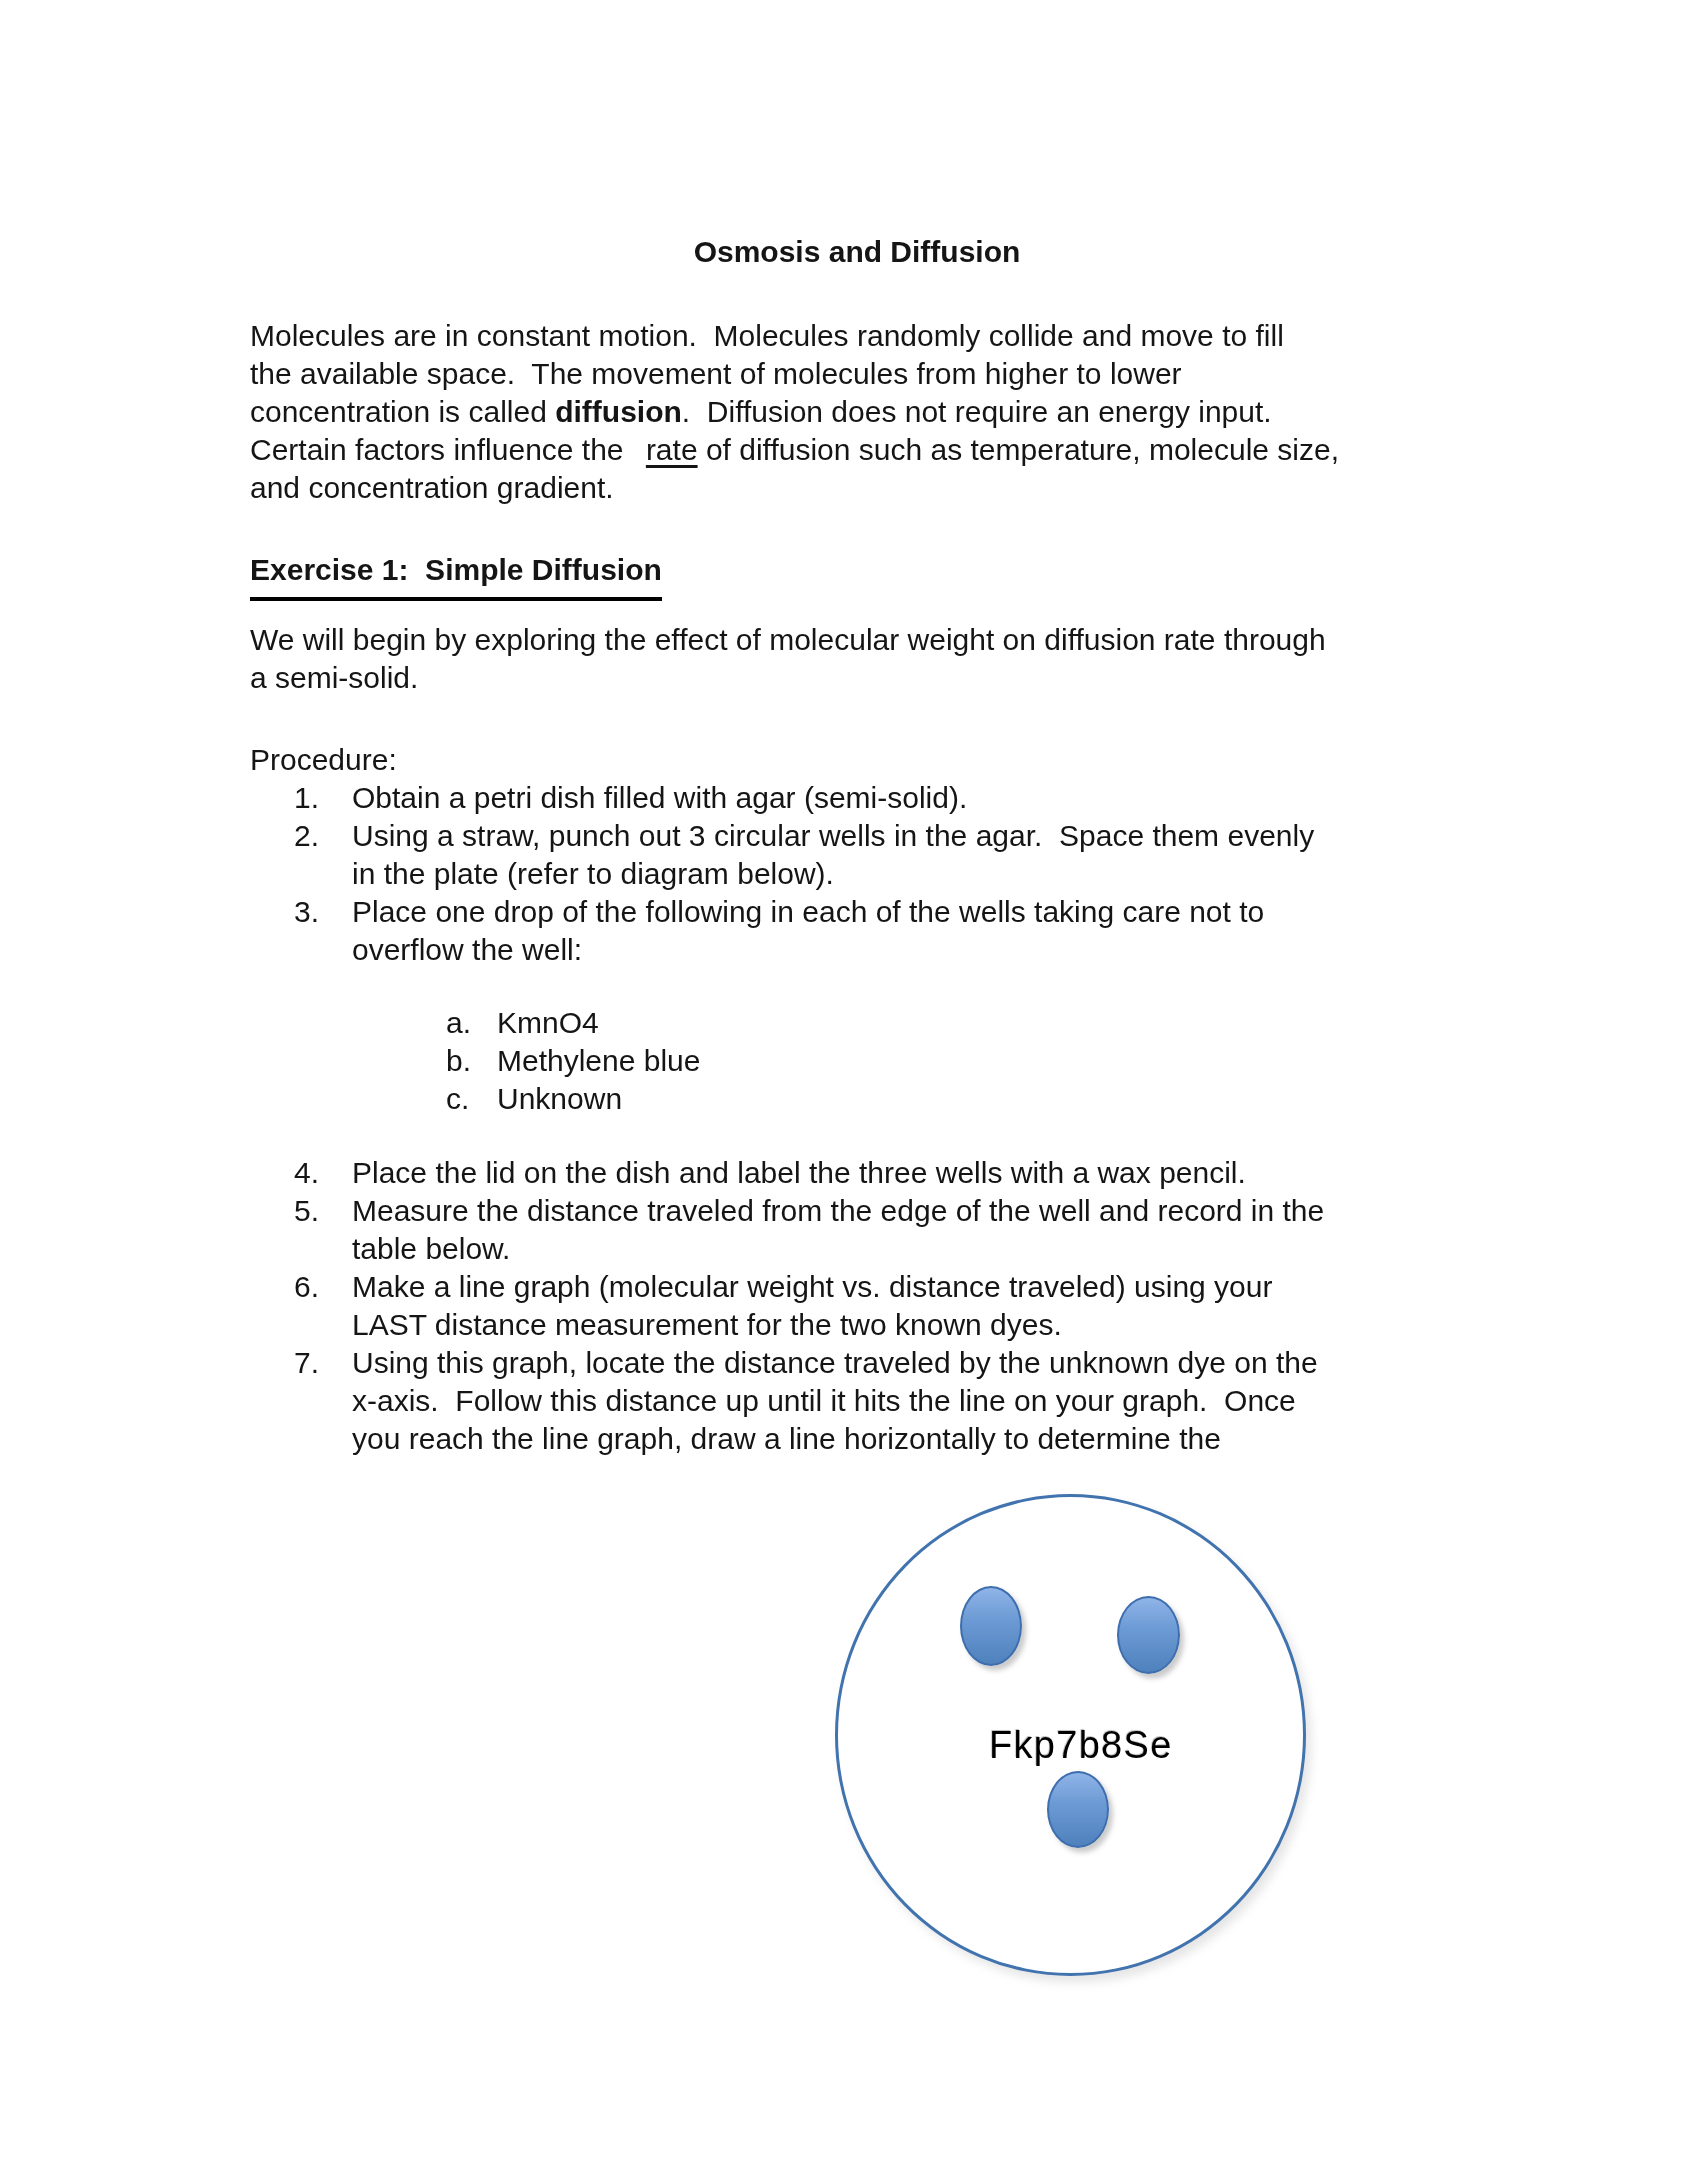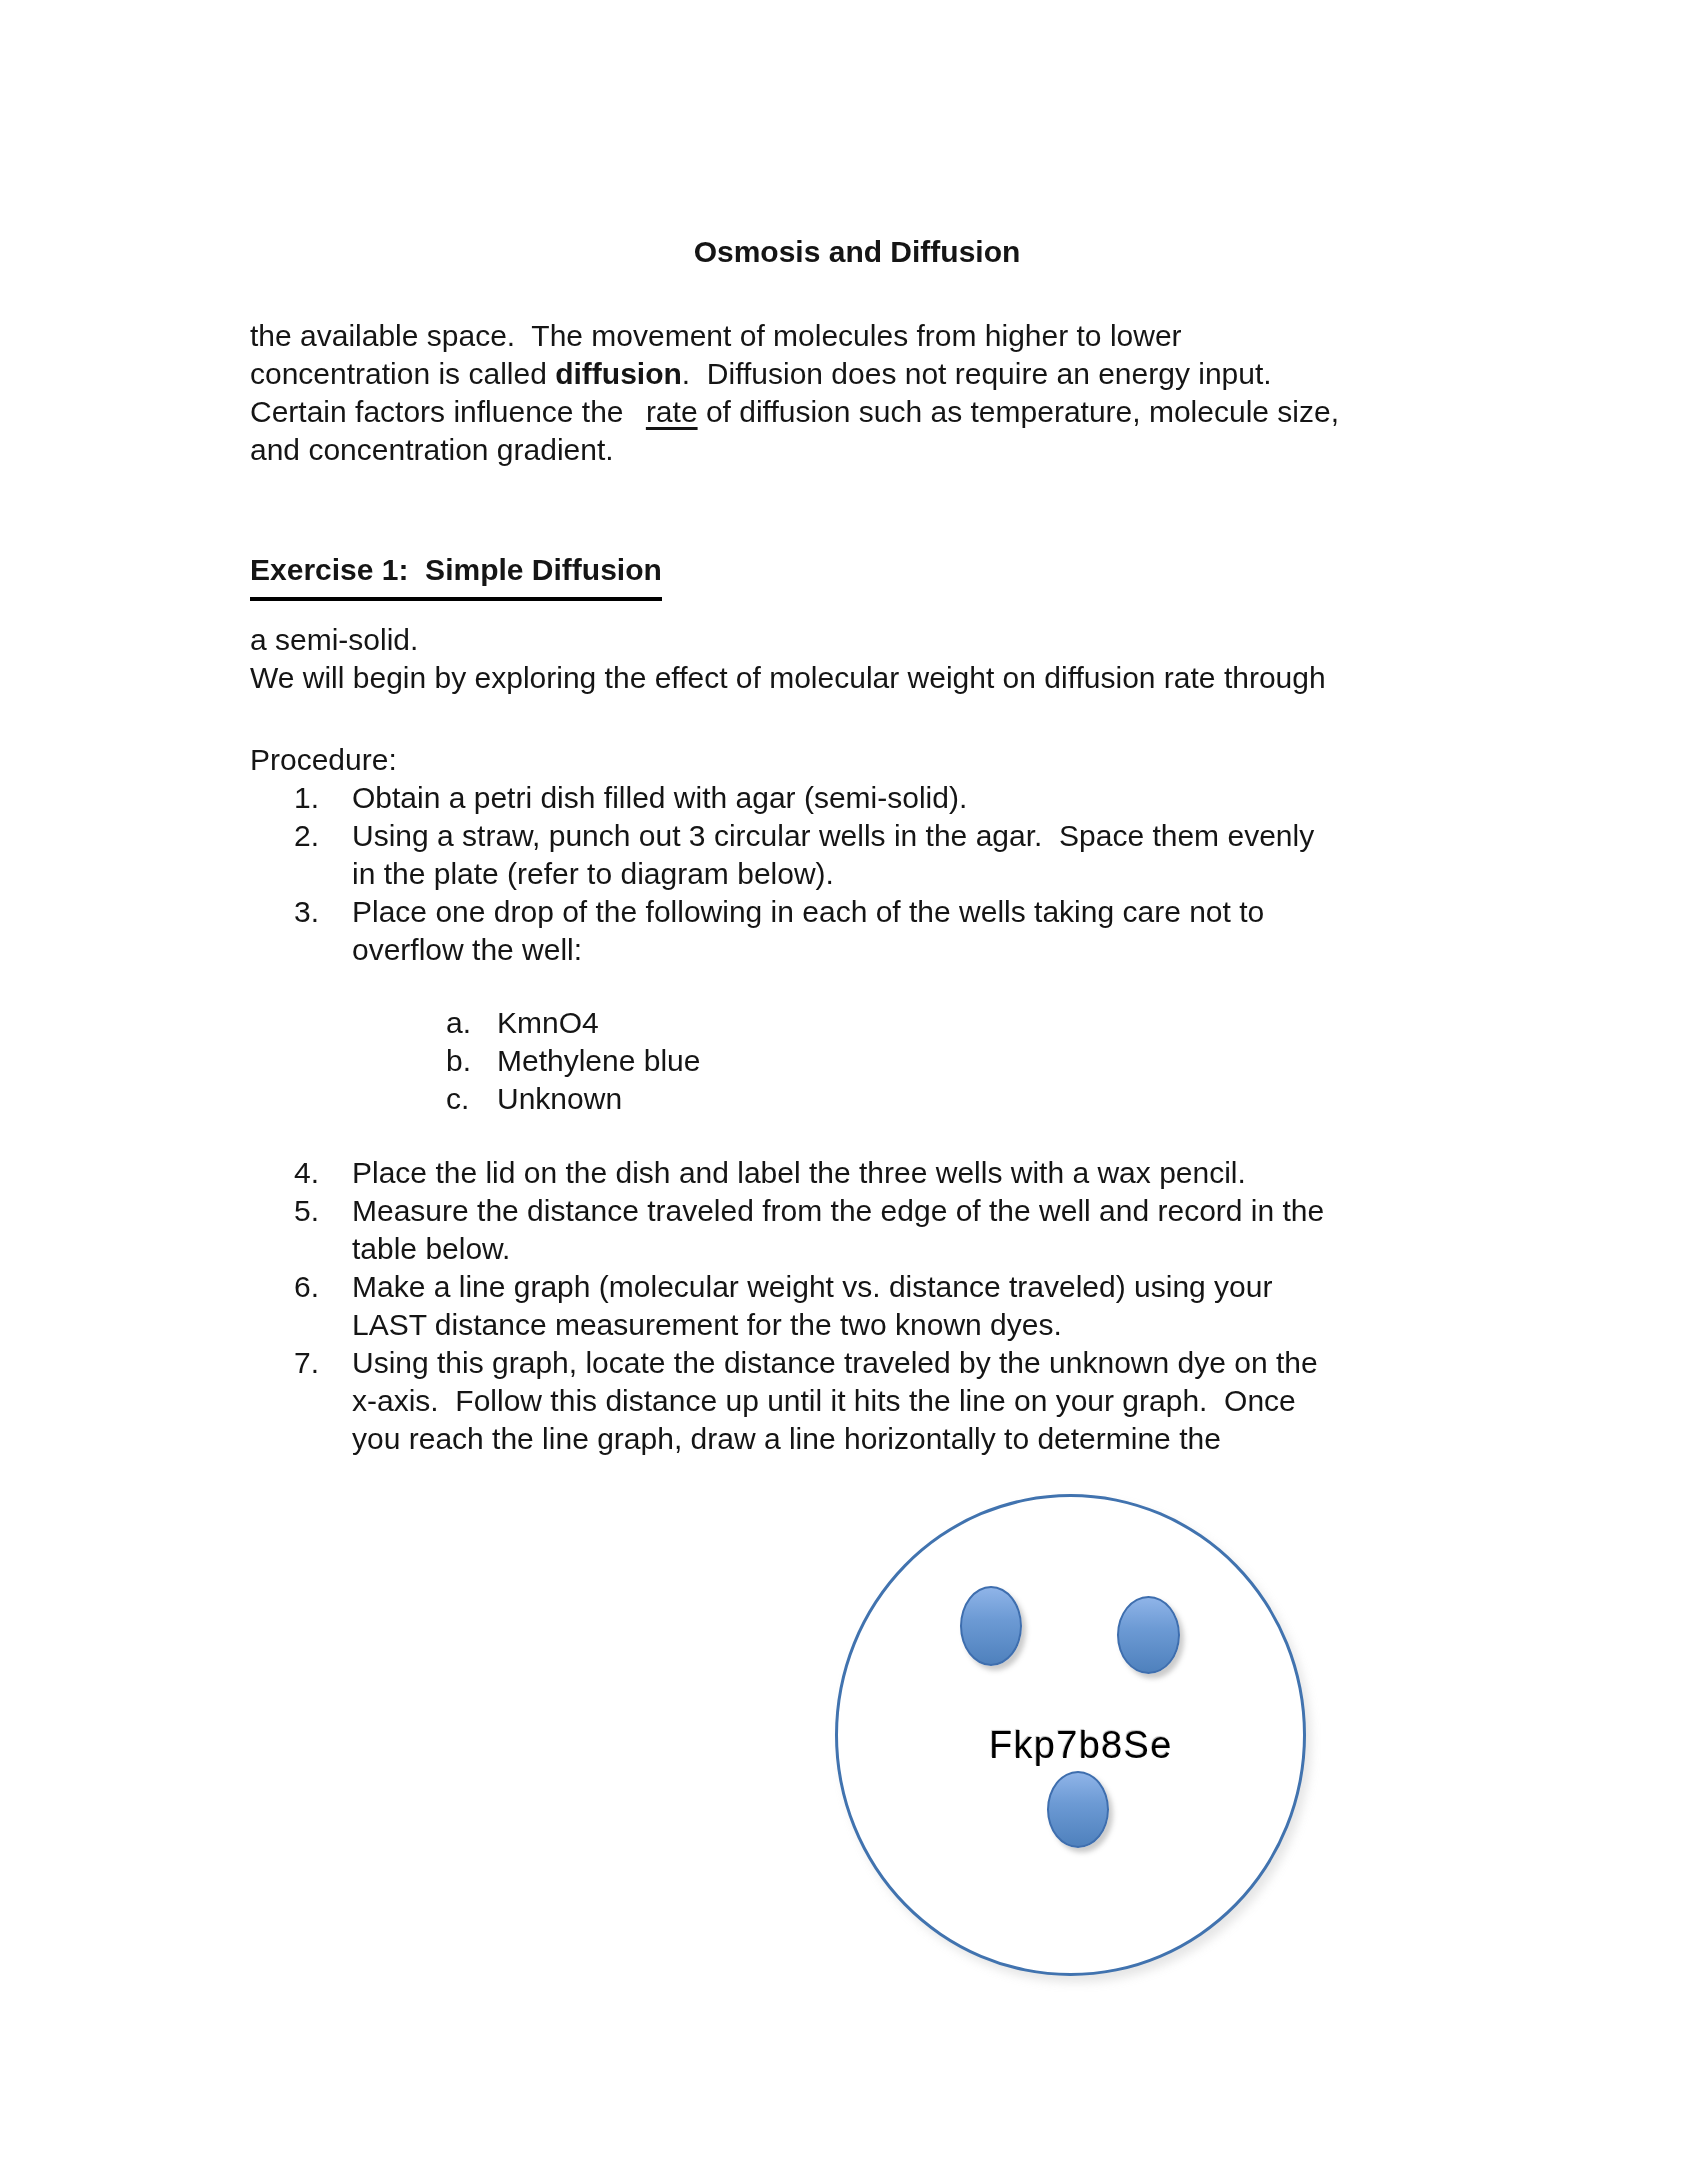--- a/index.html
+++ b/index.html
@@ -91,31 +91,32 @@
   }
 </style>
 </head>
 <body>
 
 <div class="page">
 
   <div class="title">Osmosis and Diffusion</div>
 
   <div class="block" style="top:317px">
+    <div class="line">Molecules are in constant motion.  Molecules randomly collide and move to fill</div>
     <div class="line">the available space.  The movement of molecules from higher to lower</div>
     <div class="line"><span>concentration is called </span><span class="b">diffusion</span><span>.  Diffusion does not require an energy input.</span></div>
     <div class="line"><span>Certain factors influence the </span><span class="u">rate</span><span> of diffusion such as temperature, molecule size,</span></div>
     <div class="line">and concentration gradient.</div>
   </div>
 
   <div class="block" style="top:551px"><span class="hd">Exercise 1:  Simple Diffusion</span></div>
 
   <div class="block" style="top:621px">
+    <div class="line">We will begin by exploring the effect of molecular weight on diffusion rate through</div>
     <div class="line">a semi-solid.</div>
-    <div class="line">We will begin by exploring the effect of molecular weight on diffusion rate through</div>
   </div>
 
   <div class="block line" style="top:741px">Procedure:</div>
 
   <div class="block" style="top:779px">
     <div class="li">
         <span class="mk">1.</span>
         <span class="tx">Obtain a petri dish filled with agar (semi-solid).</span>
       </div>
     <div class="li">

